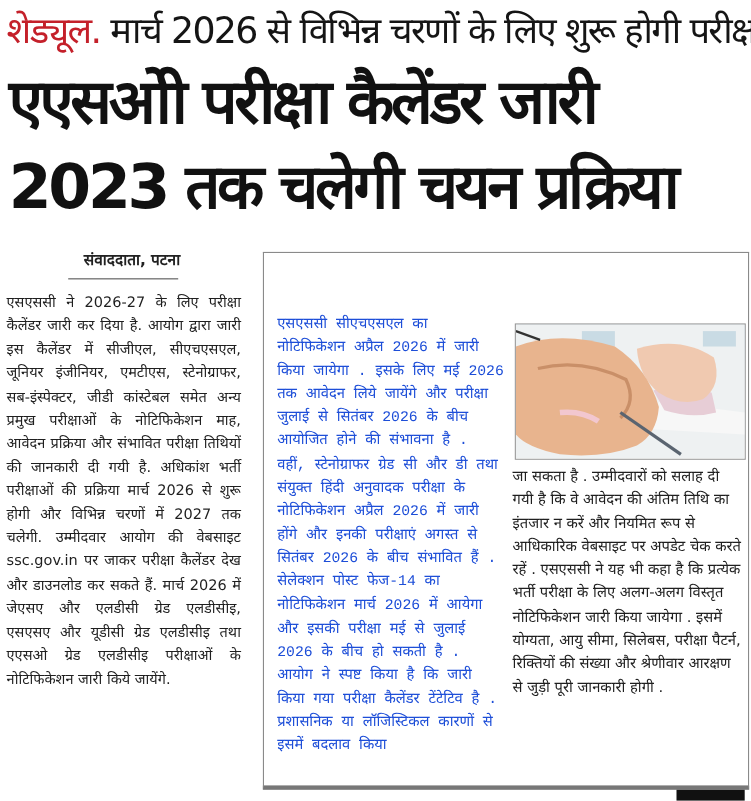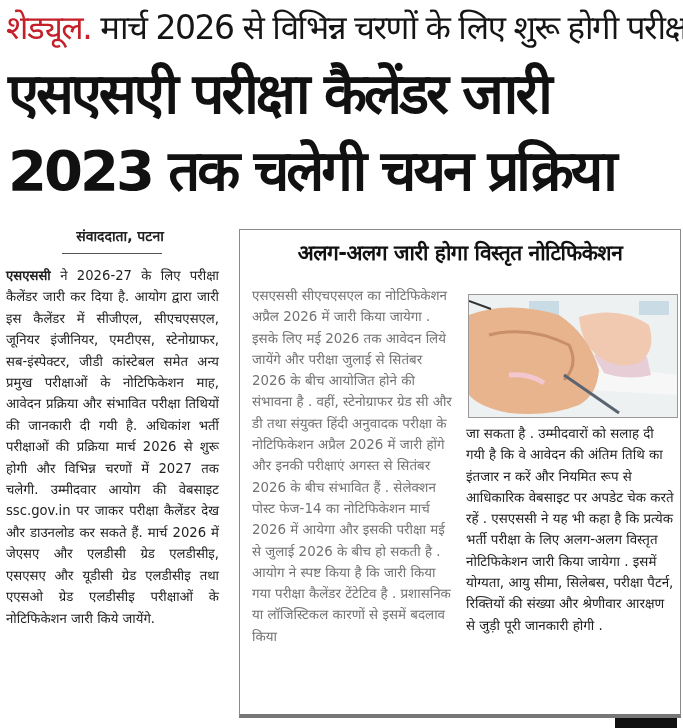--- a/index.html
+++ b/index.html
@@ -6,47 +6,46 @@
   body { width: 683px; height: 728px; overflow: hidden; position: relative; font-family: "DejaVu Sans", sans-serif; color: #1a1a1a; }
   .kicker { position: absolute; left: 6px; top: 4px; width: 672px; height: 48px; font-size: 33px; line-height: 48px; white-space: nowrap; letter-spacing: -1.5px; transform-origin: left center; text-align: center; }
   .kicker .tag { color: #c4202a; }
   .kicker .rest { color: #151515; }
   .headline { position: absolute; left: 8px; width: 670px; font-family: "DejaVu Sans", sans-serif; font-weight: 900; color: #111; font-size: 56px; line-height: 72px; white-space: nowrap; letter-spacing: -3px; }
   .h1 { top: 58px; }
   .h2 { top: 135px; }
   .byline { position: absolute; left: 60px; top: 226px; width: 120px; text-align: center; font-size: 14px; font-weight: bold; color: #222; }
   .byline-rule { position: absolute; left: 62px; top: 253px; width: 100px; height: 1px; background: #555; }
   .leftcol { position: absolute; left: 6px; top: 265px; width: 213px; font-size: 13.2px; line-height: 21.4px; text-align: justify; text-align-last: left; color: #1f1f1f; }
-  .leftcol b { font-weight: bold; margin-top: 46px; }
+  .leftcol b { font-weight: normal; margin-top: 46px; }
   .box { position: absolute; left: 239px; top: 229px; width: 442px; height: 489px; border: 1.5px solid #8a8a8a; border-bottom: 4px solid #777; box-sizing: border-box; }
   .box-title { position: absolute; left: 0; top: 8px; width: 100%; text-align: center; font-size: 21px; font-weight: bold; color: #111; letter-spacing: -0.5px; }
-  .col2 { position: absolute; left: 12px; top: 55px; width: 206px; font-size: 13.4px; line-height: 21.3px; color: #737373; }
+  .col2 { position: absolute; left: 12px; top: 55px; width: 206px; font-size: 13.4px; line-height: 21.3px; color: #1d4ed8; font-family: Liberation Mono, monospace; }
   .photo { position: absolute; left: 228px; top: 64px; width: 208px; height: 122px; border: 1px solid #999; overflow: hidden; background: linear-gradient(180deg, #d9e6ee 0%, #eef2f4 40%, #f4f1ee 100%); }
   .col3 { position: absolute; left: 226px; top: 193px; width: 210px; font-size: 13.4px; line-height: 21.3px; color: #1f1f1f; }
   .corner-tag { position: absolute; left: 615px; top: 718px; width: 62px; height: 10px; background: #111; }
 </style>
 </head>
 <body>
 
 <div class="kicker">
   <span class="tag">शेड्यूल.</span><span class="rest"> मार्च 2026 से विभिन्न चरणों के लिए शुरू होगी परीक्षा</span>
 </div>
 
-<div class="headline h1">एसएसएी परीक्षा कैलेंडर जारी</div>
+<div class="headline h1">एएसओी परीक्षा कैलेंडर जारी</div>
 <div class="headline h2">2023 तक चलेगी चयन प्रक्रिया</div>
 
 <div class="byline">संवाददाता, पटना</div>
 <div class="byline-rule"></div>
 
 <div class="leftcol">
   <b>एसएससी</b><span> ने 2026-27 के लिए परीक्षा कैलेंडर जारी कर दिया है. आयोग द्वारा जारी इस कैलेंडर में सीजीएल, सीएचएसएल, जूनियर इंजीनियर, एमटीएस, स्टेनोग्राफर, सब-इंस्पेक्टर, जीडी कांस्टेबल समेत अन्य प्रमुख परीक्षाओं के नोटिफिकेशन माह, आवेदन प्रक्रिया और संभावित परीक्षा तिथियों की जानकारी दी गयी है. अधिकांश भर्ती परीक्षाओं की प्रक्रिया मार्च 2026 से शुरू होगी और विभिन्न चरणों में 2027 तक चलेगी. उम्मीदवार आयोग की वेबसाइट ssc.gov.in पर जाकर परीक्षा कैलेंडर देख और डाउनलोड कर सकते हैं. मार्च 2026 में जेएसए और एलडीसी ग्रेड एलडीसीइ, एसएसए और यूडीसी ग्रेड एलडीसीइ तथा एएसओ ग्रेड एलडीसीइ परीक्षाओं के नोटिफिकेशन जारी किये जायेंगे.</span>
 </div>
 
 <div class="box">
-  <div class="box-title">अलग-अलग जारी होगा विस्तृत नोटिफिकेशन</div>
   <div class="col2">एसएससी सीएचएसएल का नोटिफिकेशन अप्रैल 2026 में जारी किया जायेगा . इसके लिए मई 2026 तक आवेदन लिये जायेंगे और परीक्षा जुलाई से सितंबर 2026 के बीच आयोजित होने की संभावना है . वहीं, स्टेनोग्राफर ग्रेड सी और डी तथा संयुक्त हिंदी अनुवादक परीक्षा के नोटिफिकेशन अप्रैल 2026 में जारी होंगे और इनकी परीक्षाएं अगस्त से सितंबर 2026 के बीच संभावित हैं . सेलेक्शन पोस्ट फेज-14 का नोटिफिकेशन मार्च 2026 में आयेगा और इसकी परीक्षा मई से जुलाई 2026 के बीच हो सकती है . आयोग ने स्पष्ट किया है कि जारी किया गया परीक्षा कैलेंडर टेंटेटिव है . प्रशासनिक या लॉजिस्टिकल कारणों से इसमें बदलाव किया</div>
   <div class="photo">
     <svg width="208" height="122" viewBox="0 0 208 122">
       <rect x="0" y="0" width="208" height="122" fill="#eef1f2"></rect>
       <rect x="60" y="6" width="30" height="14" fill="#b9d2de" opacity="0.7"></rect>
       <rect x="170" y="6" width="30" height="14" fill="#b9d2de" opacity="0.7"></rect>
       <path d="M130 70 L208 80 L208 100 L120 95 Z" fill="#f7f7f7"></path>
       <path d="M125 60 Q150 50 178 62 L182 80 Q160 86 135 78 Z" fill="#e7cdd6"></path>
       <path d="M110 22 Q150 10 180 30 Q188 55 170 68 Q150 75 130 62 Q112 48 110 22 Z" fill="#f0c9b0"></path>
       <path d="M0 20 Q40 5 90 20 Q120 40 130 75 Q128 100 110 110 Q80 122 40 118 Q10 112 0 100 Z" fill="#e8b48e"></path>

